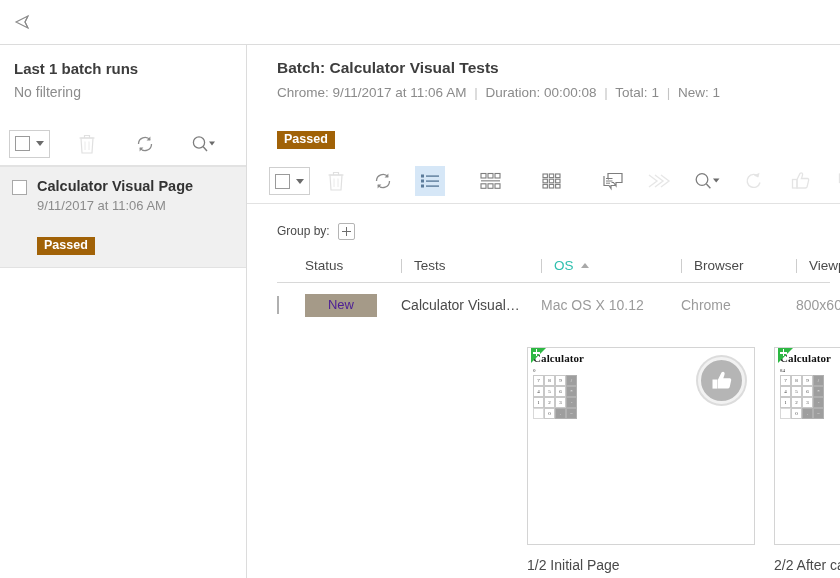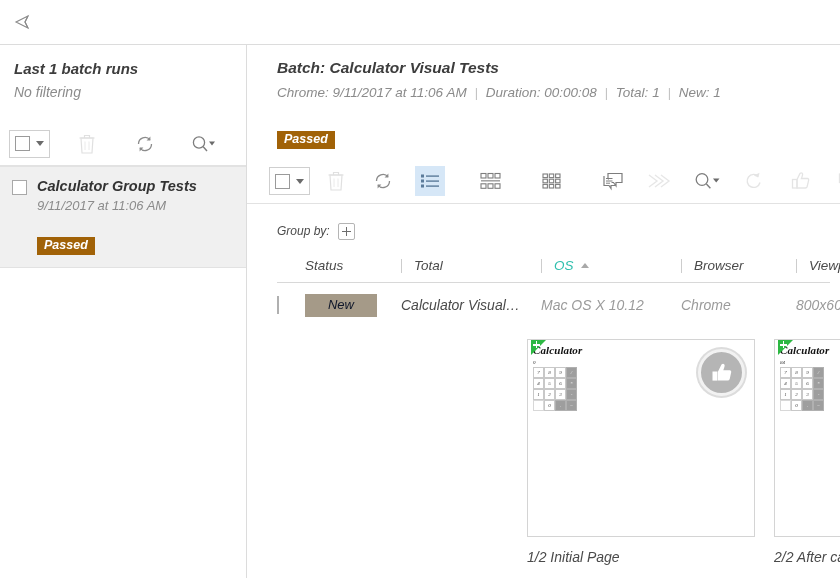--- a/index.html
+++ b/index.html
@@ -21,21 +21,21 @@
     display: flex;
     align-items: center;
     padding-left: 14px;
   }
   .logo-mark { width: 18px; height: 18px; margin-right: 6px; flex: 0 0 auto; }
   .logo-text { font-size: 23px; letter-spacing: -0.4px; line-height: 1; }
   .logo-bold { color: #3fb5ab; font-weight: bold; }
   .logo-light { color: #9b9b9b; font-weight: normal; }
 
   
-  .body-wrap { display: flex; height: 533px; font-style: italic; }
+  .body-wrap { display: flex; height: 533px; }
 
   
   .sidebar {
     width: 247px;
     flex: 0 0 247px;
     background: #ffffff;
     border-right: 1px solid #dcdcdc;
     position: relative;
   }
   .sb-head { padding: 14px 14px 0 14px; }
@@ -189,31 +189,31 @@
   }
   .row-chk {
     width: 15px; height: 15px;
     border: 1px solid #b0b0b0;
     background: #fff;
     cursor: pointer;
   }
   .badge-new {
     display: inline-block;
     background: #a59a88;
-    color: #0f172a;
+    color: #4c1d95;
     font-size: 13px;
     padding: 4px 0 5px 0;
     width: 72px;
     text-align: center;
     line-height: 14px;
   }
   .test-name { color: #4a4a4a; white-space: nowrap; overflow: hidden; }
 
   
-  .thumbs { display: flex; padding-left: 280px; margin-top: 12px; justify-content: space-between; }
+  .thumbs { display: flex; padding-left: 280px; margin-top: 20px; justify-content: space-between; }
   .thumb-col { margin-right: 19px; }
   .thumb-card {
     width: 228px; height: 198px;
     border: 1px solid #d4d4d4;
     background: #ffffff;
     position: relative;
     overflow: hidden;
     cursor: pointer;
   }
   .thumb-title {
@@ -333,21 +333,21 @@
             <path d="M19 8.5 L25 8.5 L22 12.5 Z" fill="#6b6b6b"></path>
           </svg>
         </span>
       </div>
 
     </div>
 
     <div class="batch-item">
       <span class="bi-chk"></span>
       <div>
-        <div class="bi-name">Calculator Group Tests</div>
+        <div class="bi-name">Calculator Visual Page</div>
         <div class="bi-date">9/11/2017 at 11:06 AM</div>
         <span class="badge-pass">Passed</span>
       </div>
     </div>
 
   </div>
 
   <div class="main">
 
     <div class="main-head">
@@ -516,21 +516,21 @@
 
     <div class="tbl">
 
       <div class="tbl-head">
         <div class="c-chk"></div>
         <div class="th c-status">
           <span>Status</span>
         </div>
         <div class="th c-test">
           <span class="vr"></span>
-          <span>Total</span>
+          <span>Tests</span>
         </div>
         <div class="th c-os sorted">
           <span class="vr"></span>
           <span>OS</span>
           <span class="sort-caret"></span>
         </div>
         <div class="th c-brow">
           <span class="vr"></span>
           <span>Browser</span>
         </div>

